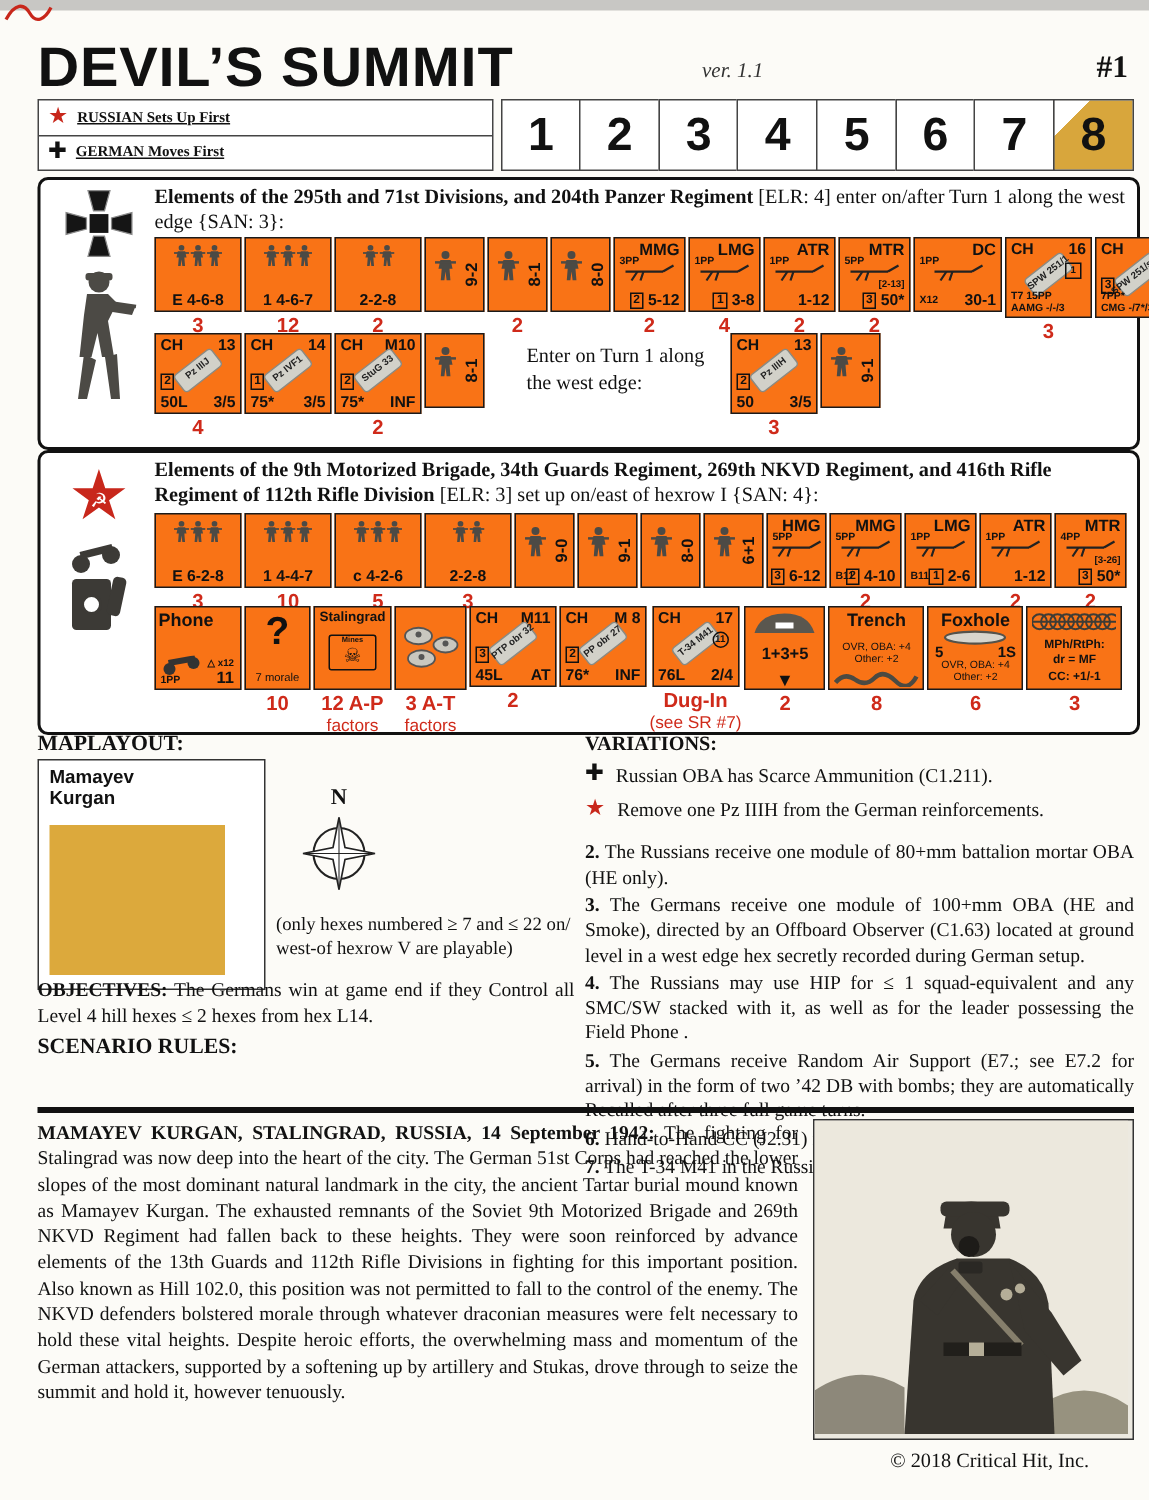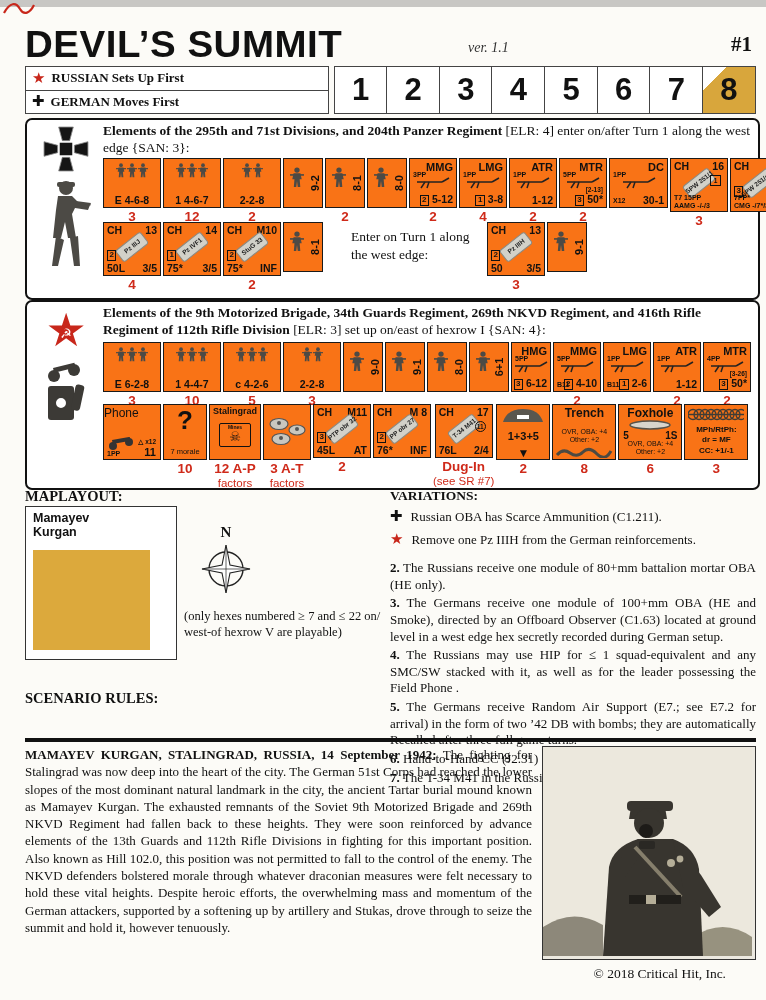--- a/index.html
+++ b/index.html
@@ -11,21 +11,21 @@
   
   #title{left:25px;top:26px;font-family:"Liberation Sans",sans-serif;font-weight:bold;
          font-size:37px;letter-spacing:.5px;line-height:1;transform:scaleX(1.04);transform-origin:left;}
   #ver{left:468px;top:40px;font-style:italic;font-size:14px;color:#333;}
   #issue{right:14px;top:32px;font-weight:bold;font-size:21px;}
   
   #track{left:25px;top:66px;width:731px;height:48px;display:flex;}
   #trackleft{width:302px;border:1.5px solid #444;display:flex;flex-direction:column;background:#fff;}
   .trrow{flex:1;display:flex;align-items:center;padding-left:6px;gap:6px;}
   .trrow+.trrow{border-top:1.5px solid #444;}
-  .trrow .lbl{font-weight:bold;font-size:13px;}
+  .trrow .lbl{font-weight:bold;font-size:10px;text-decoration:underline;}
   .star{color:#c8271b;font-size:15px;line-height:1;}
   .gcross{color:#111;font-size:15px;line-height:1;}
   #cells{flex:1;display:flex;margin-left:6px;}
   .tcell{flex:1;border:1.5px solid #444;margin-left:-1.5px;background:#fff;display:flex;
          align-items:center;justify-content:center;font-family:"Liberation Sans",sans-serif;
          font-weight:bold;font-size:31px;}
   .tcell.last{background:linear-gradient(135deg,#fff 24%,#d8a63c 24%);}
   
   .obbox{left:25px;width:731px;border:2px solid #111;border-radius:7px;background:#fff;}
   #gerbox{top:118px;height:178px;}
@@ -74,21 +74,21 @@
          border:1.5px solid #111;border-radius:2px;display:flex;flex-direction:column;align-items:center;}
   .msign .mm{font-size:5px;font-weight:bold;line-height:1;margin-top:1px;}
   .msign .sk{font-size:13px;line-height:1;}
   .bkline{position:absolute;left:0;right:0;top:47%;text-align:center;font-weight:bold;font-size:11px;}
   .bkarrow{position:absolute;left:0;right:0;bottom:0;text-align:center;font-size:12px;line-height:1;}
   .ftitle{position:absolute;top:1px;left:0;right:0;text-align:center;font-weight:bold;font-size:12px;}
   .flines{position:absolute;bottom:2px;left:0;right:0;text-align:center;font-size:7px;line-height:1.25;}
   .fmid{position:absolute;left:4px;right:4px;top:46%;display:flex;justify-content:space-between;
         font-weight:bold;font-size:10px;}
   .wlines{position:absolute;bottom:3px;left:0;right:0;text-align:center;font-size:8px;line-height:1.3;font-weight:bold;}
-  .phtitle{position:absolute;top:1px;left:0;right:16px;text-align:left;font-weight:normal;font-size:12px;}
+  .phtitle{position:absolute;top:1px;left:0;right:16px;text-align:center;font-weight:bold;font-size:12px;}
   .phx{position:absolute;right:4px;bottom:13px;font-size:6.5px;font-weight:bold;}
   .phval{position:absolute;right:4px;bottom:1px;font-weight:bold;font-size:11px;}
   .note2{font-size:13.5px;line-height:1.3;width:122px;margin:6px 14px 0 26px;}
   
   .h-bold{font-weight:bold;font-size:14.5px;}
   #mapbox{left:25px;top:506px;width:150px;height:152px;border:1.5px solid #333;background:#fff;}
   #maplabel{position:absolute;left:7px;top:4px;font-family:"Liberation Sans",sans-serif;
             font-weight:bold;font-size:12.5px;line-height:1.15;}
   #goldsq{position:absolute;left:7px;top:43px;width:117px;height:100px;background:#dca93c;}
   #compass{left:196px;top:524px;text-align:center;width:60px;}
@@ -893,20 +893,23 @@
     <div class="n">N</div>
     <svg width="56" height="56" viewBox="0 0 56 56">
       <circle cx="28" cy="28" r="17" fill="none" stroke="#222" stroke-width="1.4"></circle>
       <path d="M28 4 L32 24 L52 28 L32 32 L28 52 L24 32 L4 28 L24 24 Z" fill="#fff" stroke="#222" stroke-width="1.1"></path>
       <line x1="4" y1="28" x2="52" y2="28" stroke="#222" stroke-width="0.7"></line>
       <line x1="28" y1="4" x2="28" y2="52" stroke="#222" stroke-width="0.7"></line>
     </svg>
   </div>
   <div class="abs" id="mapnote">(only hexes numbered ≥ 7 and ≤ 22 on/ west-of hexrow V are playable)</div>
 
+  <div class="abs para" id="objectives">
+    <b>OBJECTIVES:</b><span> The Germans win at game end if they Control all Level 4 hill hexes ≤ 2 hexes from hex L14.</span>
+  </div>
   <div class="abs h-bold" id="srhead">SCENARIO RULES:</div>
 
   <div class="abs h-bold" id="varhead" style="font-size:13.5px;">VARIATIONS:</div>
   <div class="abs" id="varlist">
       <div class="varrow">
         <span class="gcross">✚</span>
         <span>Russian OBA has Scarce Ammunition (C1.211).</span>
       </div>
       <div class="varrow">
         <span class="star">★</span>

